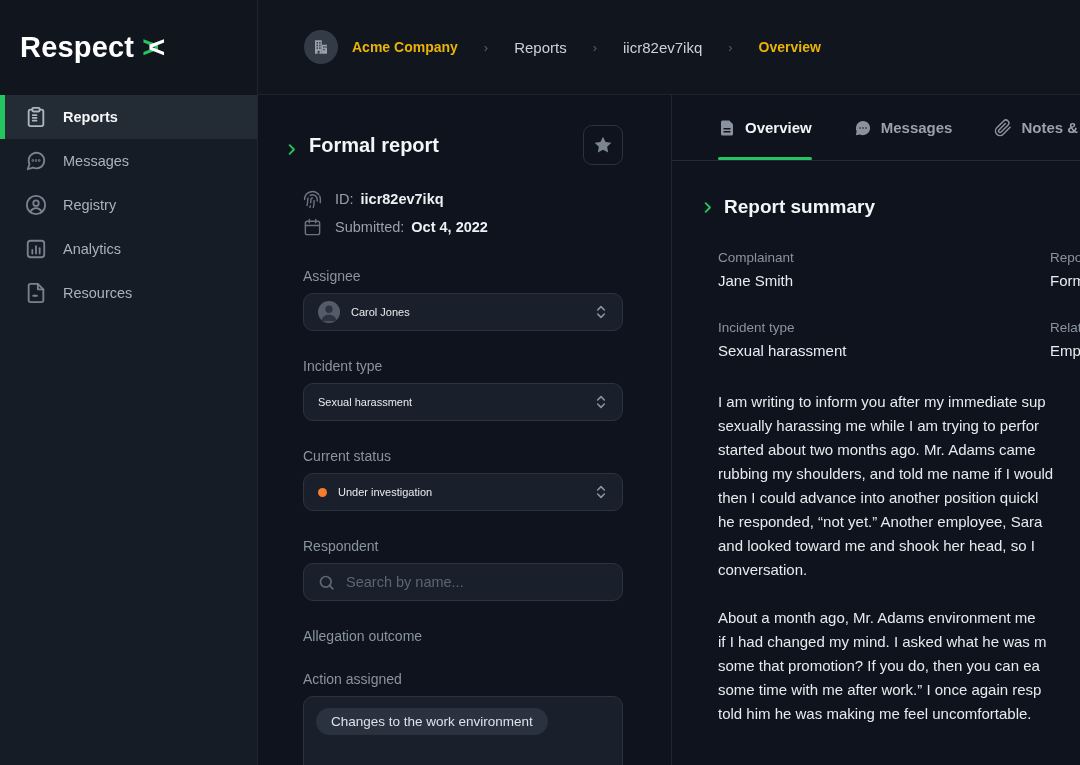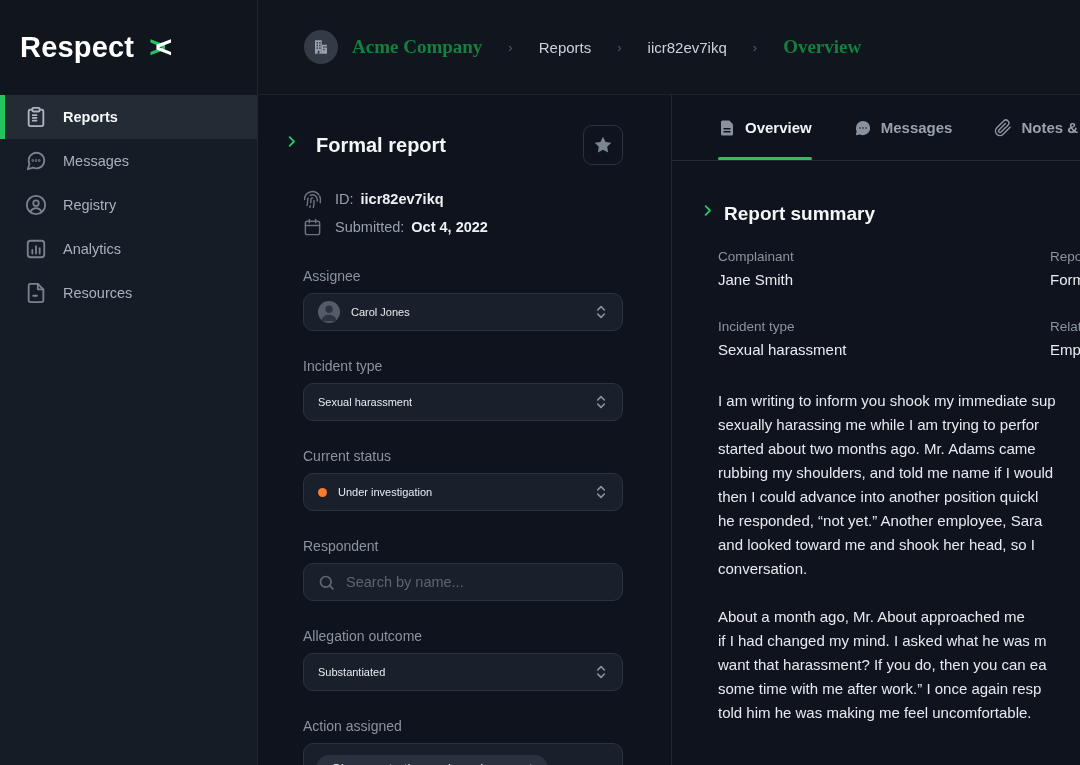--- a/index.html
+++ b/index.html
@@ -12,21 +12,21 @@
   svg { display:block; }
 
   
   .sidebar {
     position:absolute; left:0; top:0; width:258px; height:765px;
     background:#161c26; border-right:1px solid #1f2631;
   }
   .logo-area {
     height:95px; background:#10151e; display:flex; align-items:center; padding-left:20px;
   }
-  .brand { font-size:29px; font-weight:600; color:#ffffff; letter-spacing:.2px; display:flex; align-items:center; gap:15px;}
+  .brand { font-size:29px; font-weight:600; color:#ffffff; letter-spacing:.2px; display:flex; align-items:center; gap:8px;}
   .brand-mark { font-weight:700; letter-spacing:-7px; display:flex; }
   .mark-left { color:#24c55e; }
   .mark-right { color:#ffffff; margin-left:-4px; }
   .nav { padding-top:0; }
   .nav-item {
     height:44px; display:flex; align-items:center; gap:16px; padding-left:25px;
     color:#a9b1bd; font-size:14.5px; font-weight:500; cursor:pointer; position:relative;
   }
   .nav-item .ico { width:22px; height:22px; color:#79828f; }
   .nav-item.active { background:#232b35; color:#f5f7f9; font-weight:700; }
@@ -39,31 +39,31 @@
   .topbar {
     position:absolute; left:258px; top:0; width:822px; height:95px;
     background:#10151e; border-bottom:1px solid #1c2330;
     display:flex; align-items:center; padding-left:46px; gap:14px;
   }
   .company-avatar {
     width:34px; height:34px; border-radius:50%; background:#333b47;
     display:flex; align-items:center; justify-content:center; flex:0 0 auto;
   }
   .crumb { font-size:15px; color:#ccd2da; white-space:nowrap; cursor:pointer; }
-  .crumb.strong { font-weight:700; color:#15803d; font-size:19px;font-family:Liberation Serif, serif; }
+  .crumb.strong { font-weight:700; color:#eab308; font-size:14px; }
   .crumb-sep { color:#555e6b; font-size:13px; margin:0 12px; }
 
   
   .report-panel {
     position:absolute; left:258px; top:95px; width:414px; height:670px;
     background:#0e131d; border-right:1px solid #1f2631;
     padding:30px 48px 0 45px; overflow:hidden;
   }
   .panel-heading { display:flex; align-items:center; justify-content:space-between; }
-  .heading-left { display:flex; align-items:flex-start; gap:17px; margin-left:-19px; }
+  .heading-left { display:flex; align-items:flex-end; gap:10px; margin-left:-19px; }
   .h-chevron { width:15px; height:15px; color:#24c55e; }
   .panel-title { font-size:20px; font-weight:700; color:#f4f6f8; }
   .star-btn {
     width:40px; height:40px; border:1px solid #2a3240; border-radius:9px; background:transparent;
     display:flex; align-items:center; justify-content:center; cursor:pointer;
   }
   .star-btn .ico { width:20px; height:20px; color:#7c8490; }
 
   .meta { margin-top:20px; }
   .meta-row { display:flex; align-items:center; gap:13px; height:28px; color:#98a0ac; font-size:14.5px; }
@@ -110,22 +110,22 @@
   }
   .tab { display:flex; align-items:center; gap:9px; position:relative; cursor:pointer;
     font-size:15px; font-weight:600; color:#99a1ae; }
   .tab .ico { width:18px; height:18px; color:#8a92a0; }
   .tab.active { color:#f2f4f7; font-weight:700; }
   .tab.active::after {
     content:""; position:absolute; left:0; right:0; bottom:0; height:3px; background:#24c55e; border-radius:2px;
   }
   .detail-content { padding:35px 0 0 28px; }
   .detail-heading { display:flex; align-items:center; gap:9px; }
-  .detail-title { font-size:19px; font-weight:700; color:#f4f6f8;margin-top:7px; }
-  .fields { margin-left:18px; margin-top:24px; position:relative; }
+  .detail-title { font-size:19px; font-weight:700; color:#f4f6f8; }
+  .fields { margin-left:18px; margin-top:32px; position:relative; }
   .f-row { margin-bottom:31px; }
   .f-label { font-size:13.5px; color:#8a93a0; margin-bottom:7px; }
   .f-value { font-size:15px; color:#e9ecf0; }
   .col2 { position:absolute; left:332px; top:0; width:220px; }
   .col2 .f-row { margin-bottom:31px; }
   .desc-label { margin-left:18px; font-size:13.5px; color:#8a93a0; margin-top:18px; margin-bottom:9px; }
   .desc { margin-left:18px; width:600px; }
   .desc p { margin:0 0 24px 0; }
   .desc .dl { font-size:15px; line-height:24px; color:#e7eaee; white-space:nowrap; }
 </style>
@@ -318,29 +318,20 @@
     <span class="ico">
       <svg viewBox="0 0 24 24" fill="none" stroke="currentColor" stroke-width="2.4" stroke-linecap="round" stroke-linejoin="round">
           <circle cx="11" cy="11" r="7.5"></circle>
           <path d="m21 21-4.8-4.8"></path>
         </svg>
     </span>
     <input class="search-input" type="text" placeholder="Search by name..." style="">
   </div>
 
   <div class="field-label">Allegation outcome</div>
-  <div class="select-box">
-    <span class="select-value">Substantiated</span>
-    <span class="updown">
-      <svg viewBox="0 0 24 24" fill="none" stroke="currentColor" stroke-width="2.4" stroke-linecap="round" stroke-linejoin="round">
-          <path d="m7 15 5 5 5-5"></path>
-          <path d="m7 9 5-5 5 5"></path>
-        </svg>
-    </span>
-  </div>
 
   <div class="field-label">Action assigned</div>
   <div class="multiselect">
     <div class="chip-col">
       <span class="chip">Changes to the work environment</span>
 
     </div>
 
   </div>
 </section>
@@ -407,31 +398,31 @@
         </div>
         <div class="f-row">
           <div class="f-label">Relationship</div>
           <div class="f-value">Employee</div>
         </div>
       </div>
     </div>
 
     <div class="desc">
       <p>
-        <span class="dl">I am writing to inform you shook my immediate sup</span><br>
+        <span class="dl">I am writing to inform you after my immediate sup</span><br>
         <span class="dl">sexually harassing me while I am trying to perfor</span><br>
         <span class="dl">started about two months ago. Mr. Adams came</span><br>
         <span class="dl">rubbing my shoulders, and told me name if I would</span><br>
         <span class="dl">then I could advance into another position quickl</span><br>
         <span class="dl">he responded, “not yet.” Another employee, Sara</span><br>
         <span class="dl">and looked toward me and shook her head, so I</span><br>
         <span class="dl">conversation.</span>
       </p>
       <p>
-        <span class="dl">About a month ago, Mr. About approached me</span><br>
+        <span class="dl">About a month ago, Mr. Adams environment me</span><br>
         <span class="dl">if I had changed my mind. I asked what he was m</span><br>
-        <span class="dl">want that harassment? If you do, then you can ea</span><br>
+        <span class="dl">some that promotion? If you do, then you can ea</span><br>
         <span class="dl">some time with me after work.” I once again resp</span><br>
         <span class="dl">told him he was making me feel uncomfortable.</span>
       </p>
     </div>
   </div>
 </section>
 
 </body></html>

